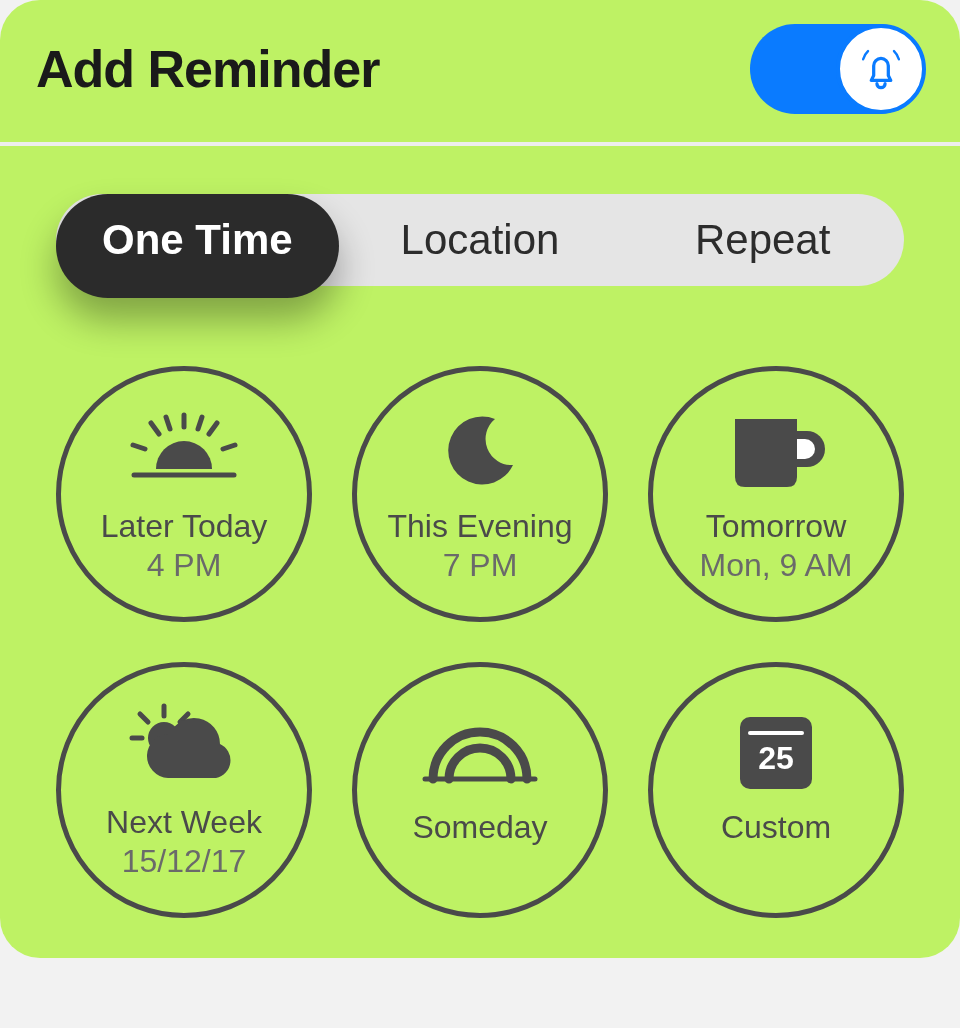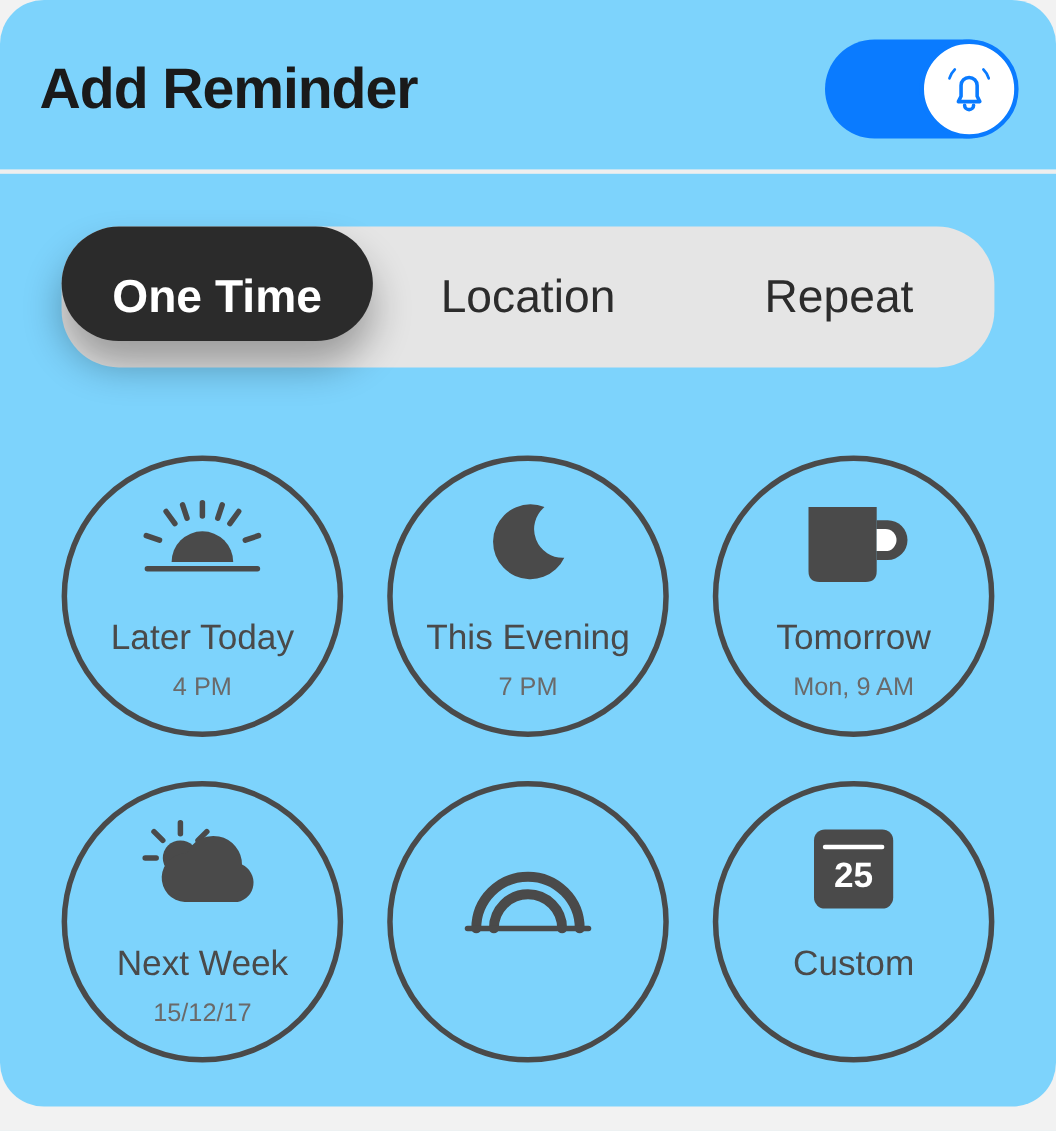--- a/index.html
+++ b/index.html
@@ -5,23 +5,23 @@
   * { box-sizing: border-box; }
   html, body {
     margin: 0; padding: 0;
     font-family: -apple-system, BlinkMacSystemFont, "Helvetica Neue", Arial, sans-serif;
     background: #f2f2f2;
     color: #4a4a4a;
     width: 960px;
     height: 1028px;
   }
   .card {
-    background: #7dd3fc;
+    background: #bef264;
     border-radius: 40px;
-    padding: 12px 0 40px 0;
+    padding: 0 0 40px 0;
     overflow: hidden;
   }
 
   
   .header {
     display: flex;
     align-items: center;
     justify-content: space-between;
     padding: 24px 36px 28px 36px;
     border-bottom: 4px solid #eee;
@@ -56,21 +56,21 @@
     justify-content: center;
     margin-right: -2px;
   }
   .bell-icon { display: block; }
 
   
   .seg-wrap {
     padding: 48px 56px 0 56px;
   }
   .seg {
-    height: 128px;
+    height: 92px;
     border-radius: 52px;
     background: #e5e5e5;
     display: flex;
     position: relative;
   }
   .seg-item {
     flex: 1;
     display: flex;
     align-items: center;
     justify-content: center;
@@ -109,36 +109,35 @@
     width: 256px;
     height: 256px;
     border: 5px solid #4a4a4a;
     border-radius: 50%;
     display: flex;
     flex-direction: column;
     align-items: center;
     justify-content: center;
     cursor: pointer;
     text-align: center;
-    gap: 11px;
   }
   .opt .icon {
     height: 96px;
     display: flex;
     align-items: center;
     justify-content: flex-start;
   }
   .opt .label {
     font-size: 32px;
     font-weight: 500;
     color: #4a4a4a;
     margin-top: 8px;
   }
   .opt .sub {
-    font-size: 23px;
+    font-size: 32px;
     font-weight: 400;
     color: #6a6a6a;
     margin-top: 2px;
     min-height: 28px;
   }
 </style>
 </head>
 <body>
 
 <div class="card">
@@ -234,20 +233,21 @@
     </div>
 
     <div class="opt">
       <div class="icon">
         <svg width="130" height="80" viewBox="0 0 130 80">
           <path d="M18 66 A47 47 0 0 1 112 66" fill="none" stroke="#4a4a4a" stroke-width="9" stroke-linecap="round"></path>
           <path d="M34 66 A31 31 0 0 1 96 66" fill="none" stroke="#4a4a4a" stroke-width="9" stroke-linecap="round"></path>
           <line x1="10" y1="66" x2="120" y2="66" stroke="#4a4a4a" stroke-width="5" stroke-linecap="round"></line>
         </svg>
       </div>
+      <div class="label">Someday</div>
       <div class="sub"></div>
     </div>
 
     <div class="opt">
       <div class="icon">
         <svg width="84" height="84" viewBox="0 0 84 84">
           <rect x="6" y="6" width="72" height="72" rx="10" fill="#4a4a4a"></rect>
           <line x1="16" y1="22" x2="68" y2="22" stroke="#fff" stroke-width="4" stroke-linecap="round"></line>
           <text x="42" y="58" text-anchor="middle" font-family="Arial, sans-serif" font-size="32" font-weight="600" fill="#fff">25</text>
         </svg>

